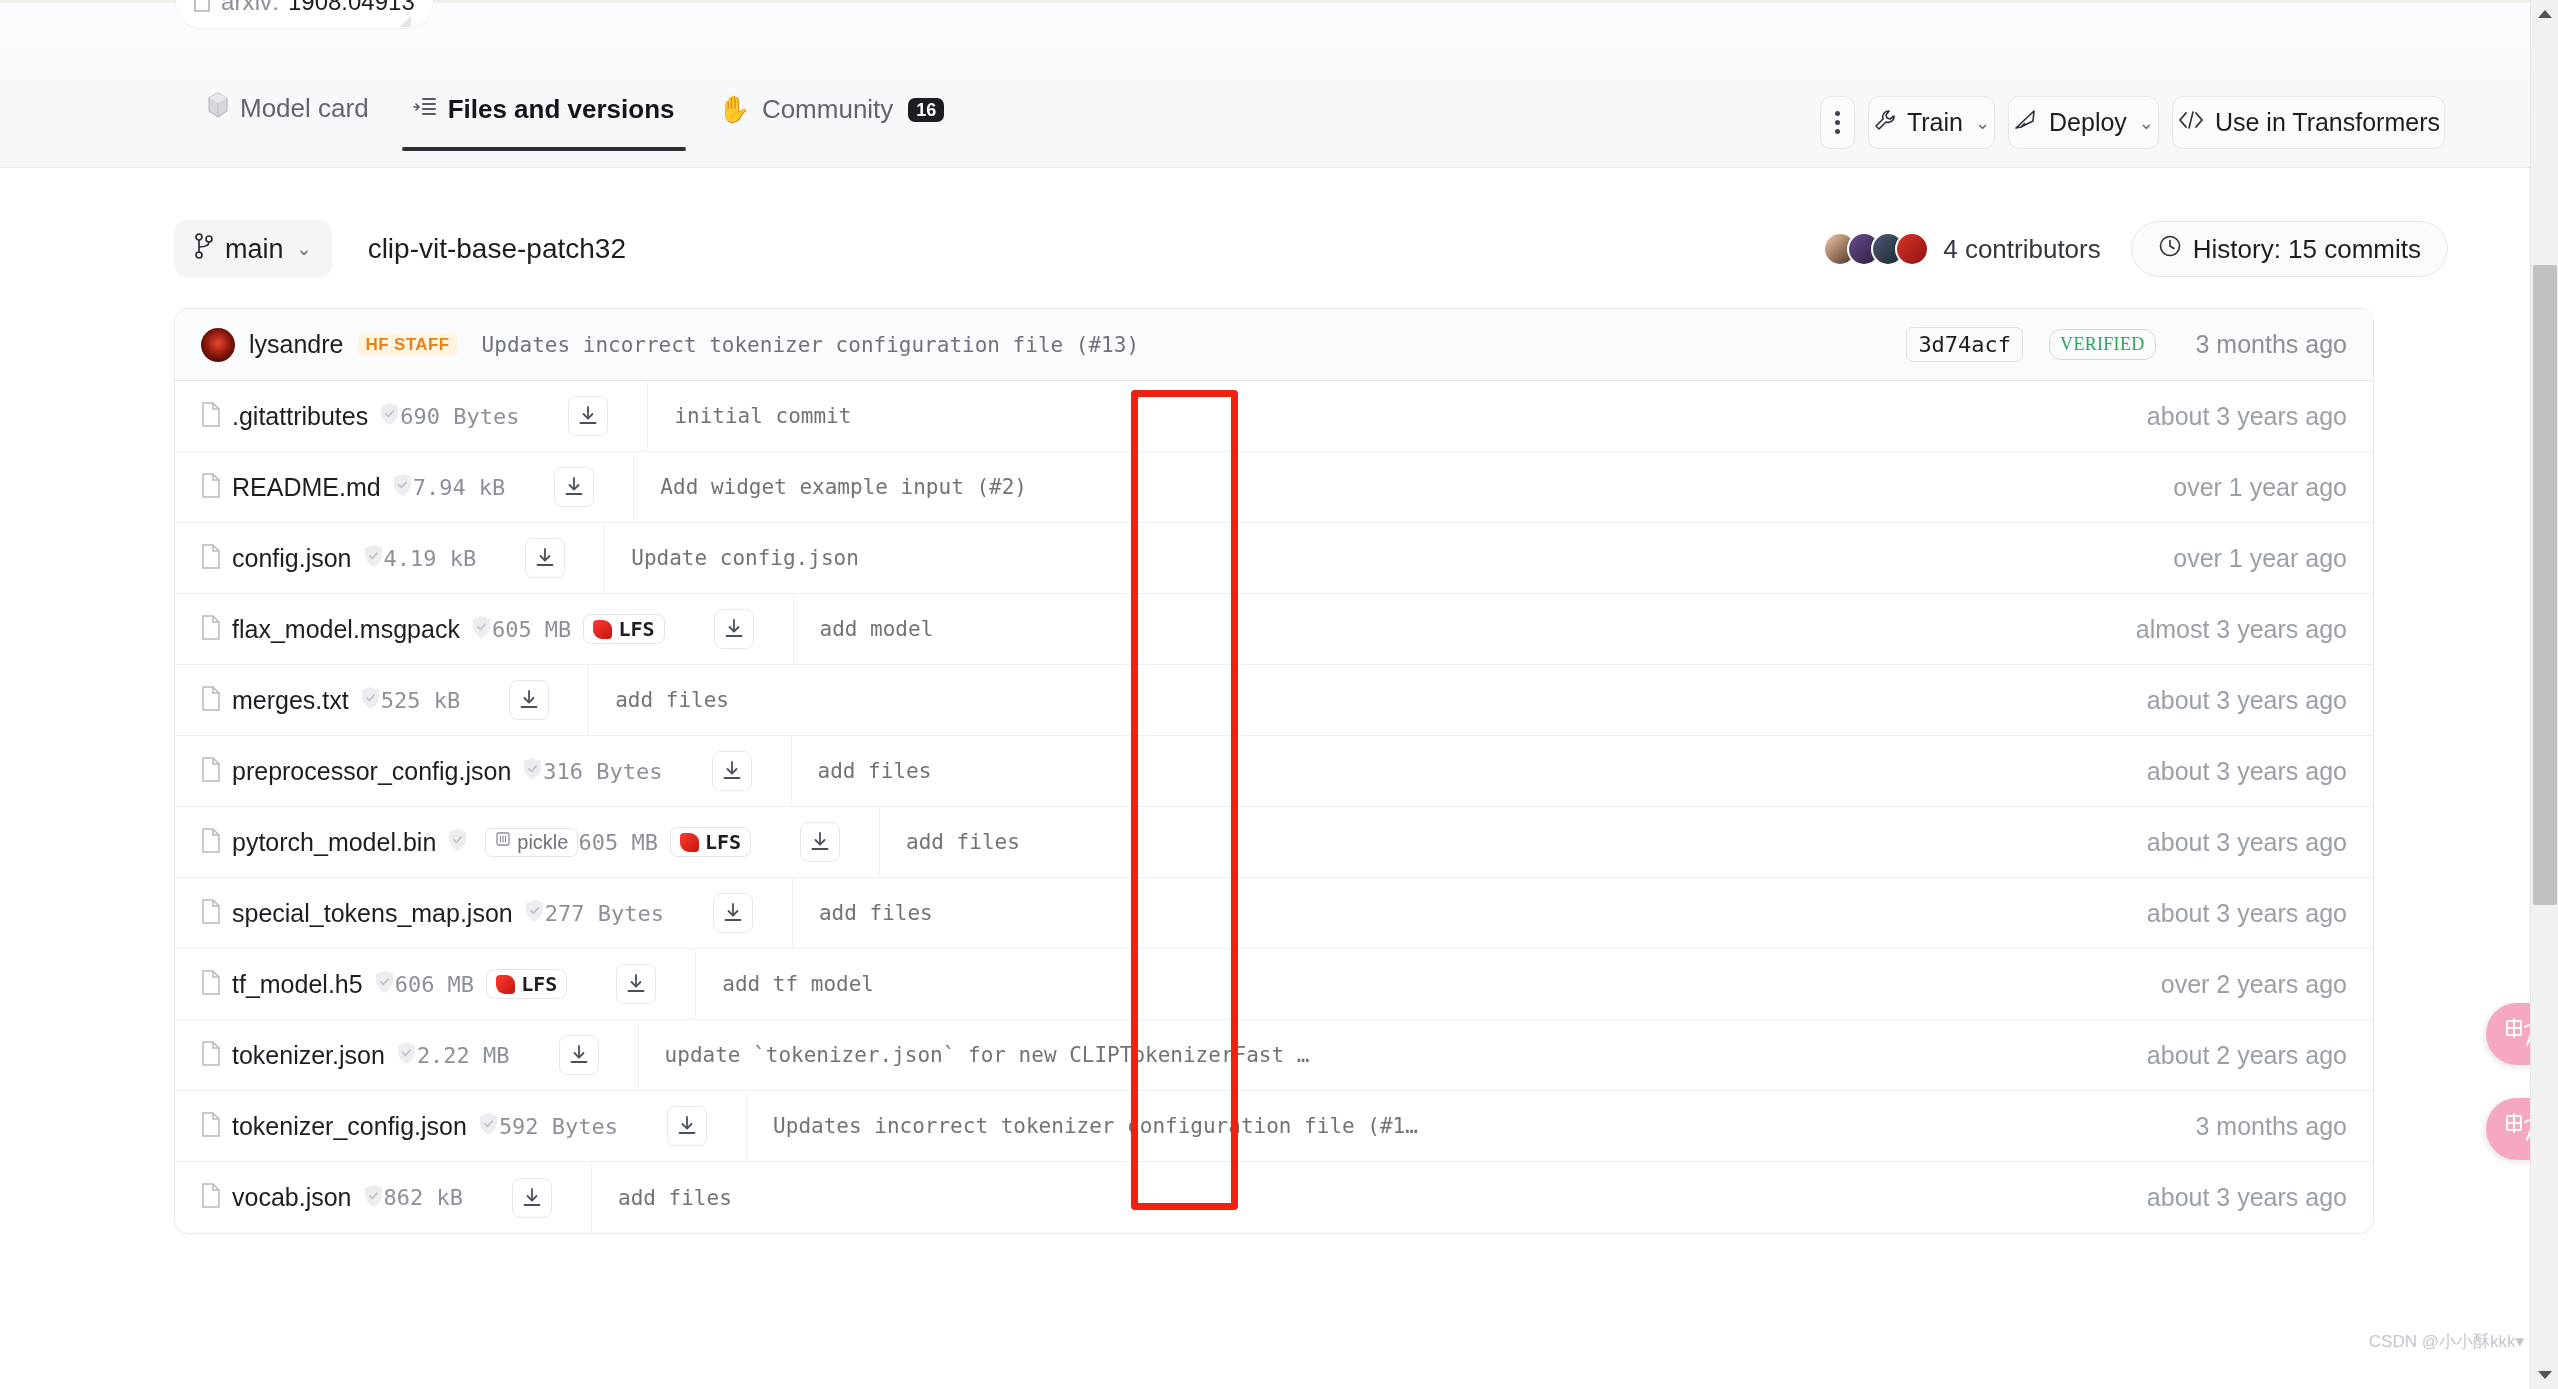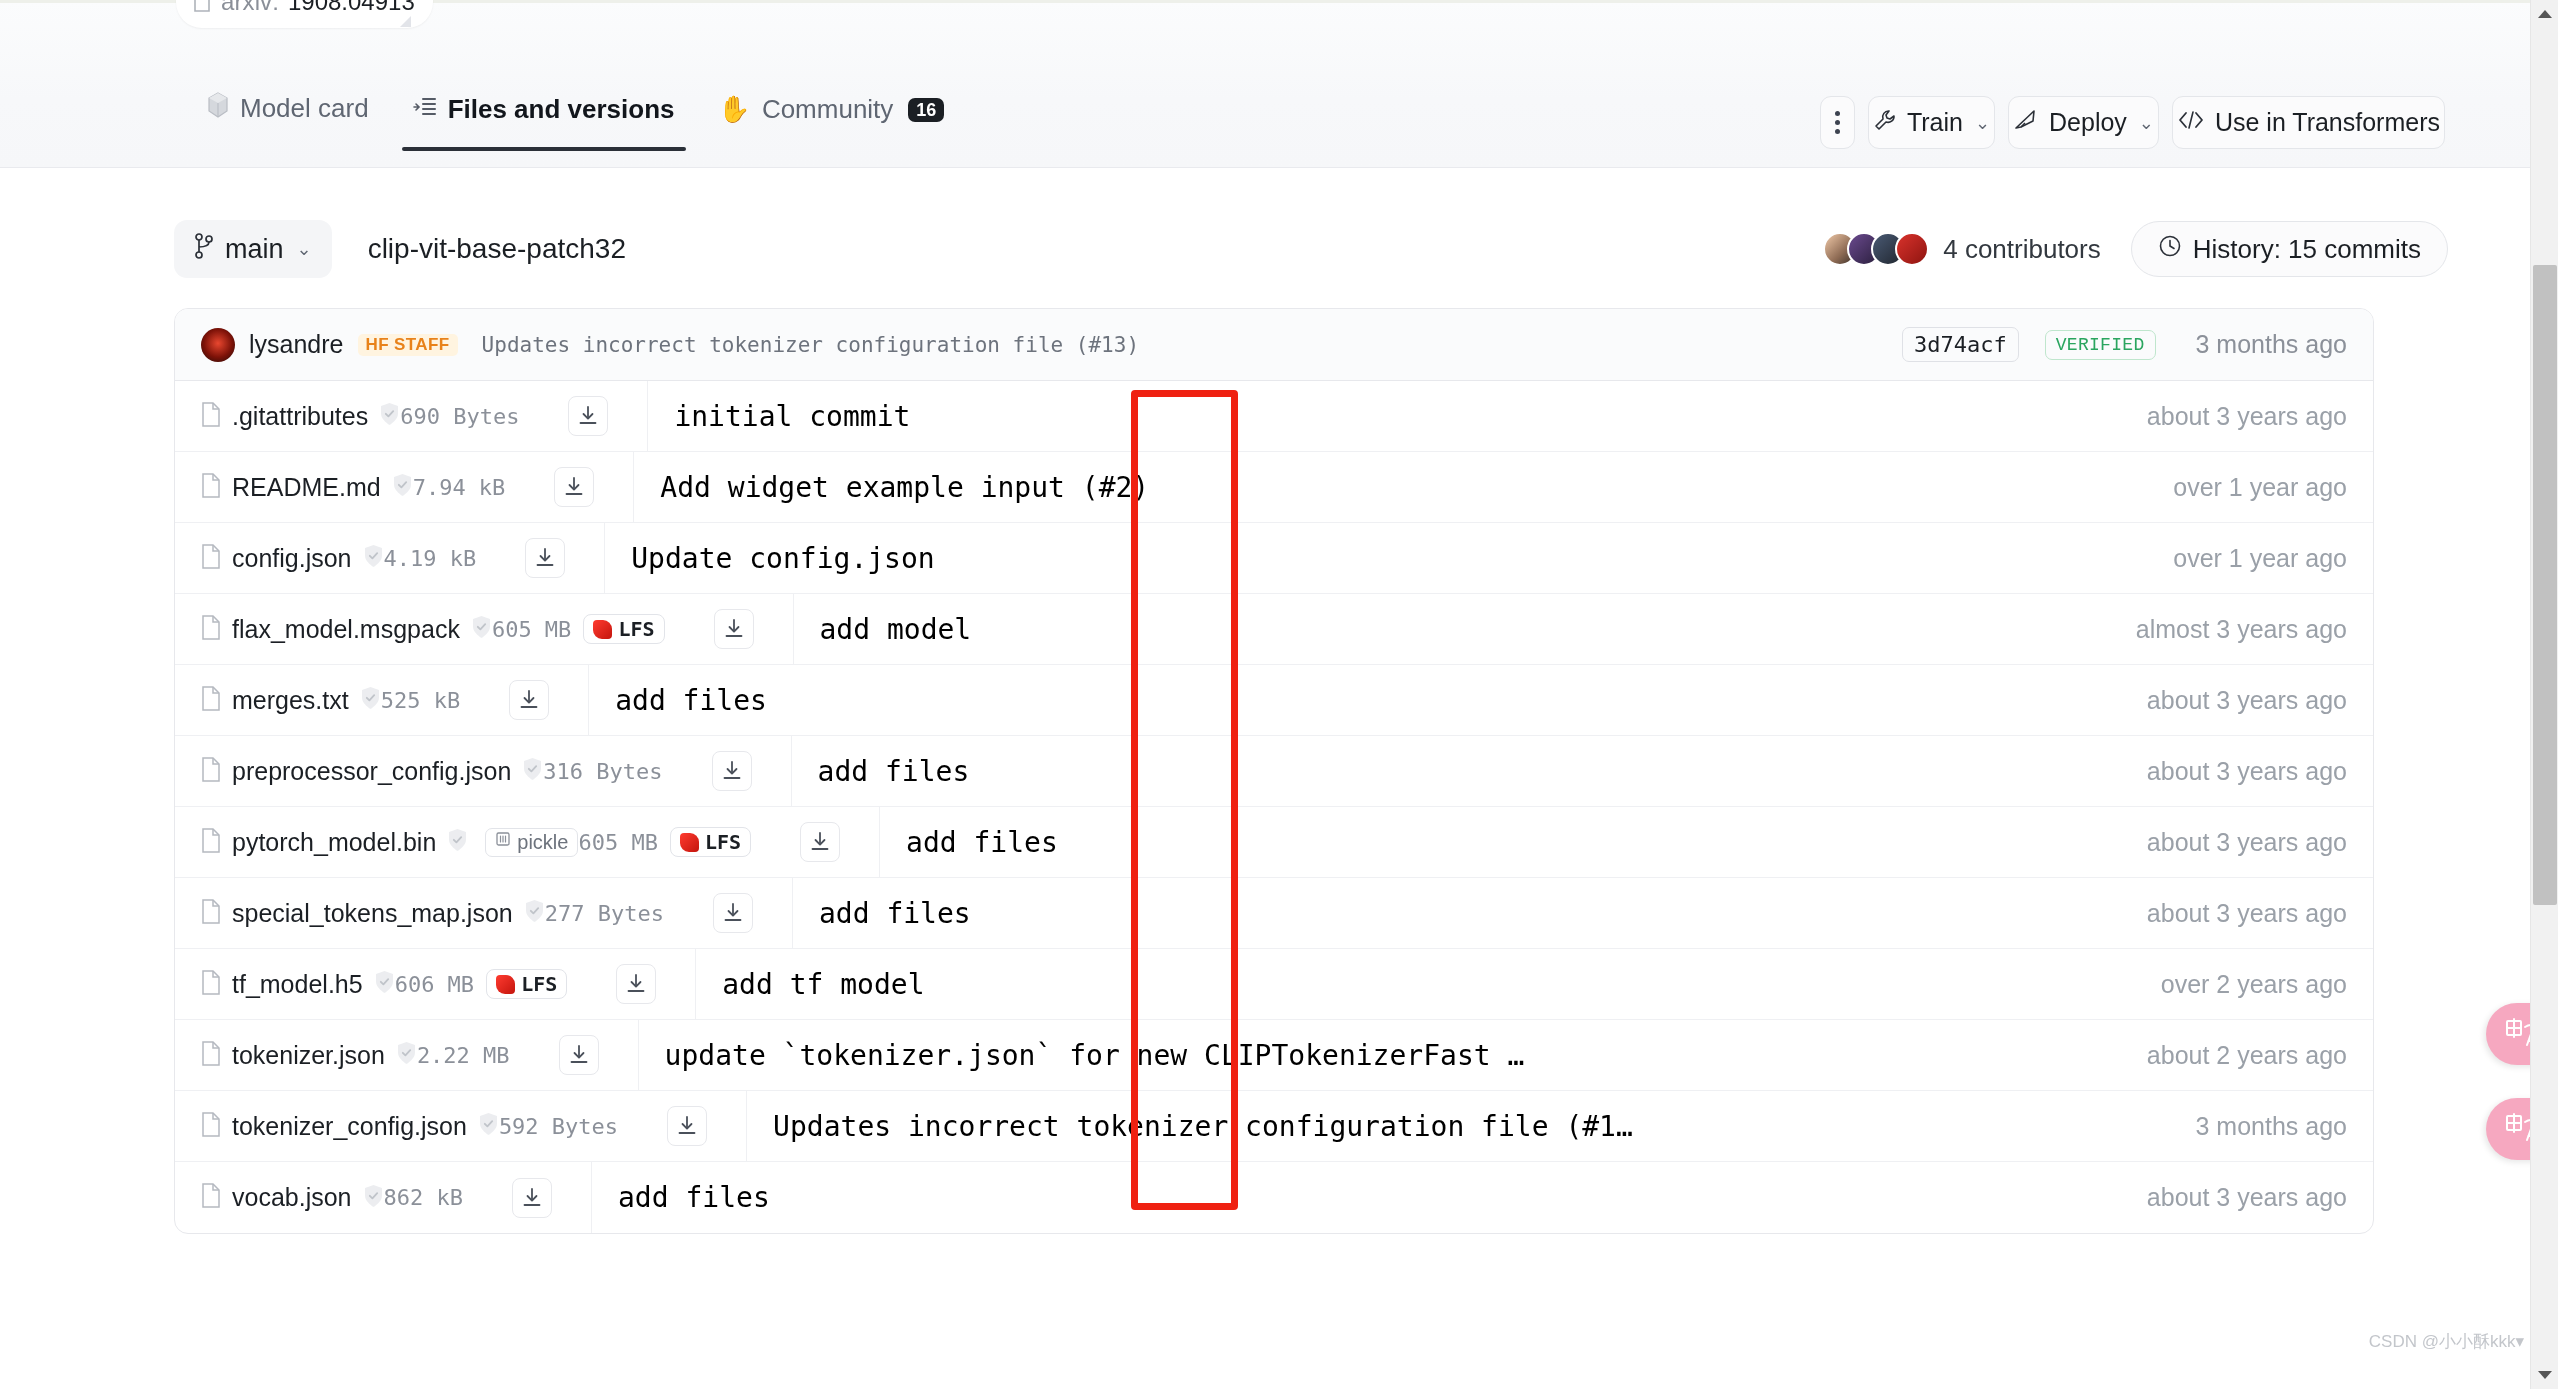--- a/index.html
+++ b/index.html
@@ -136,22 +136,22 @@
     font-family: "DejaVu Sans Mono", monospace;
     font-size: 21px; color: #6d737d; margin-left: 10px;
     overflow: hidden; white-space: nowrap;
   }
   .sha {
     margin-left: auto; border: 1px solid #dfe1e6; border-radius: 7px;
     padding: 4px 11px; font-family: "DejaVu Sans Mono", monospace;
     font-size: 22px; color: #1b1f24;
   }
   .verified {
-    border: 1px solid #bfe6cd; color: #2aa55f; border-radius: 7px;
-    padding: 4px 10px; font-family: Liberation Mono, monospace;
+    border: 1px solid #bfe6cd; color: #2aa55f; border-radius: 12px;
+    padding: 4px 10px; font-family: Liberation Serif, serif;
     font-size: 18px; margin-left: 12px; letter-spacing: .3px;
   }
   .chtime { font-size: 25px; color: #8b9099; margin-left: 26px; white-space: nowrap; }
 
   .row {
     display: flex; align-items: center; height: 71px;
     border-bottom: 1px solid #eff0f3; padding: 0 0 0 26px;
   }
   .row:last-child { border-bottom: none; }
   .c-name { display: flex; align-items: center; gap: 11px; flex: 0 0 auto; }
@@ -181,21 +181,21 @@
   .dlbtn {
     width: 40px; height: 40px; border: 1px solid #e7e8ec; border-radius: 8px;
     display: flex; align-items: center; justify-content: center;
     background: #fff; cursor: pointer;
   }
   .c-msg {
     flex: 1 1 auto; min-width: 0; display: flex; align-items: center;
     border-left: 1px solid #eff0f3; height: 100%; padding-left: 26px;
   }
   .msgtext {
-    font-family: "DejaVu Sans Mono", monospace; font-size: 28px; color: #000000;
+    font-family: "DejaVu Sans Mono", monospace; font-size: 21px; color: #737373;
     white-space: nowrap; overflow: hidden; text-overflow: ellipsis;
   }
   .c-time {
     flex: 0 0 auto; font-size: 25px; color: #9aa0a8; white-space: nowrap;
     padding-right: 26px; padding-left: 20px; text-align: right;
   }
 
   
   .redbox {
     position: absolute; left: 1131px; top: 390px; width: 107px; height: 820px;

